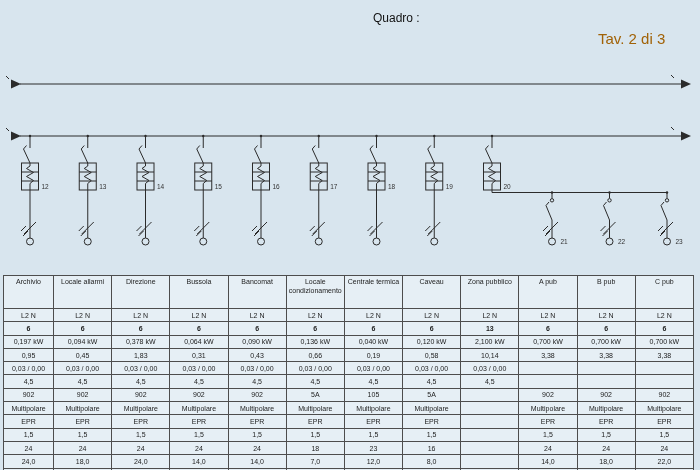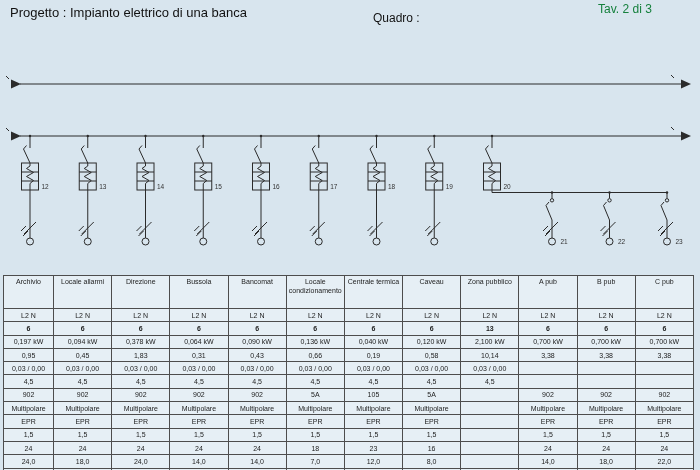--- a/index.html
+++ b/index.html
@@ -8,21 +8,21 @@
     background:#d8e5ee;
     font-family:"Liberation Sans", sans-serif;
     color:#1c1c1c;
     position:relative;
     overflow:hidden;
   }
   .titlebar{position:absolute;top:0;left:0;width:700px;height:34px;}
   .t-project{position:absolute;left:10px;top:5px;font-size:13px;color:#111;}
   .t-quadro-label{position:absolute;left:373px;top:11px;font-size:12px;color:#111;}
   .t-quadro-value{position:absolute;left:438px;top:12px;font-size:13.5px;color:#111;}
-  .t-tav{position:absolute;left:598px;top:2px;font-size:12px;color:#15803d;}
+  .t-tav{position:absolute;left:598px;top:30px;font-size:15px;color:#a16207;}
   svg.schem{position:absolute;top:58px;left:0;}
   table.circ{
     position:absolute;top:275px;left:3px;
     width:691px;border-collapse:collapse;table-layout:fixed;
     font-size:7px;color:#1c1c1c;
   }
   table.circ th, table.circ td{
     border:1px solid #4d4d4d;
     background:#e6eff5;
     text-align:center;
@@ -33,21 +33,20 @@
     height:30px;vertical-align:top;padding-top:2px;
     font-weight:normal;line-height:1.25;
   }
   table.circ td{height:12.3px;vertical-align:middle;white-space:nowrap;}
   table.circ tr.bold-row td{font-weight:bold;}
 </style>
 </head>
 <body>
 
 <div class="titlebar">
-  <div class="t-project">Progetto : Impianto elettrico di una banca</div>
   <div class="t-quadro-label">Quadro :</div>
   <div class="t-tav">Tav. 2 di 3</div>
 </div>
 
 <svg class="schem" width="700" height="216" viewBox="0 0 700 216">
     <line x1="20" y1="26" x2="681" y2="26" stroke="#2b2b2b" stroke-width="1"></line>
     <polygon points="11,21.5 21,26 11,30.5" fill="#2b2b2b"></polygon>
     <polygon points="681,21.5 691,26 681,30.5" fill="#2b2b2b"></polygon>
     <line x1="6" y1="18" x2="9" y2="21" stroke="#2b2b2b" stroke-width="1"></line>
     <line x1="671" y1="17" x2="674" y2="20" stroke="#2b2b2b" stroke-width="1"></line>

